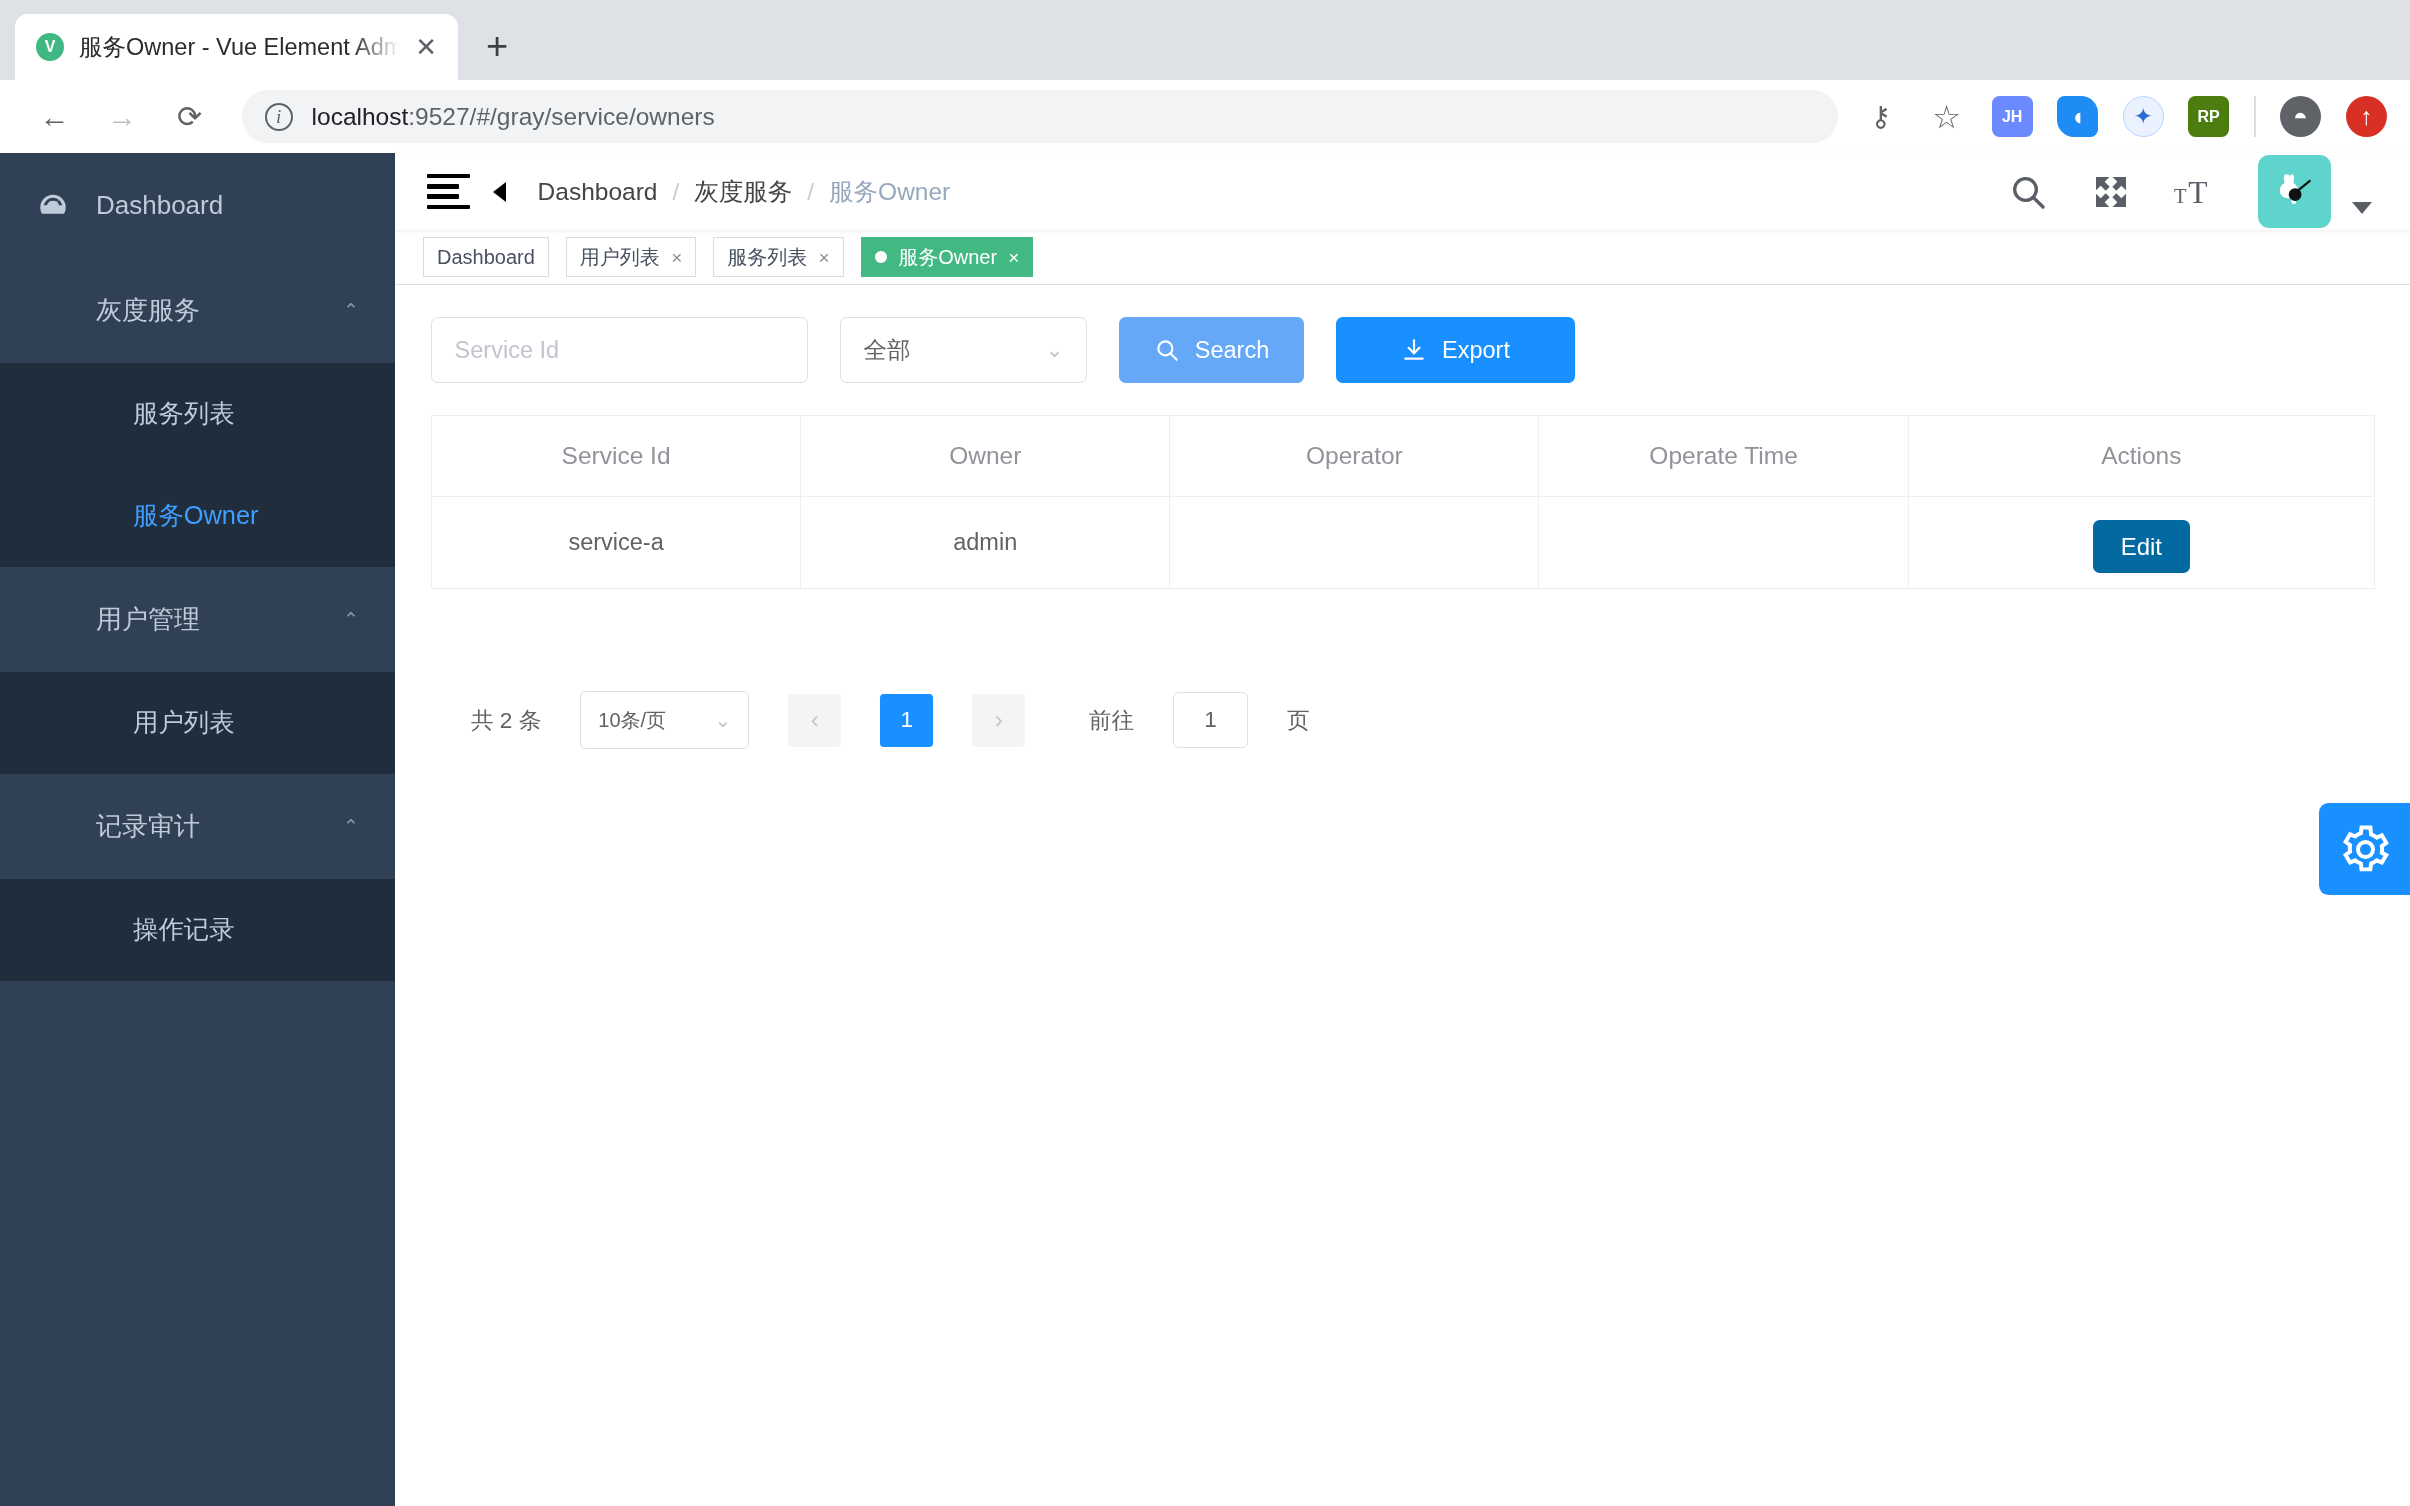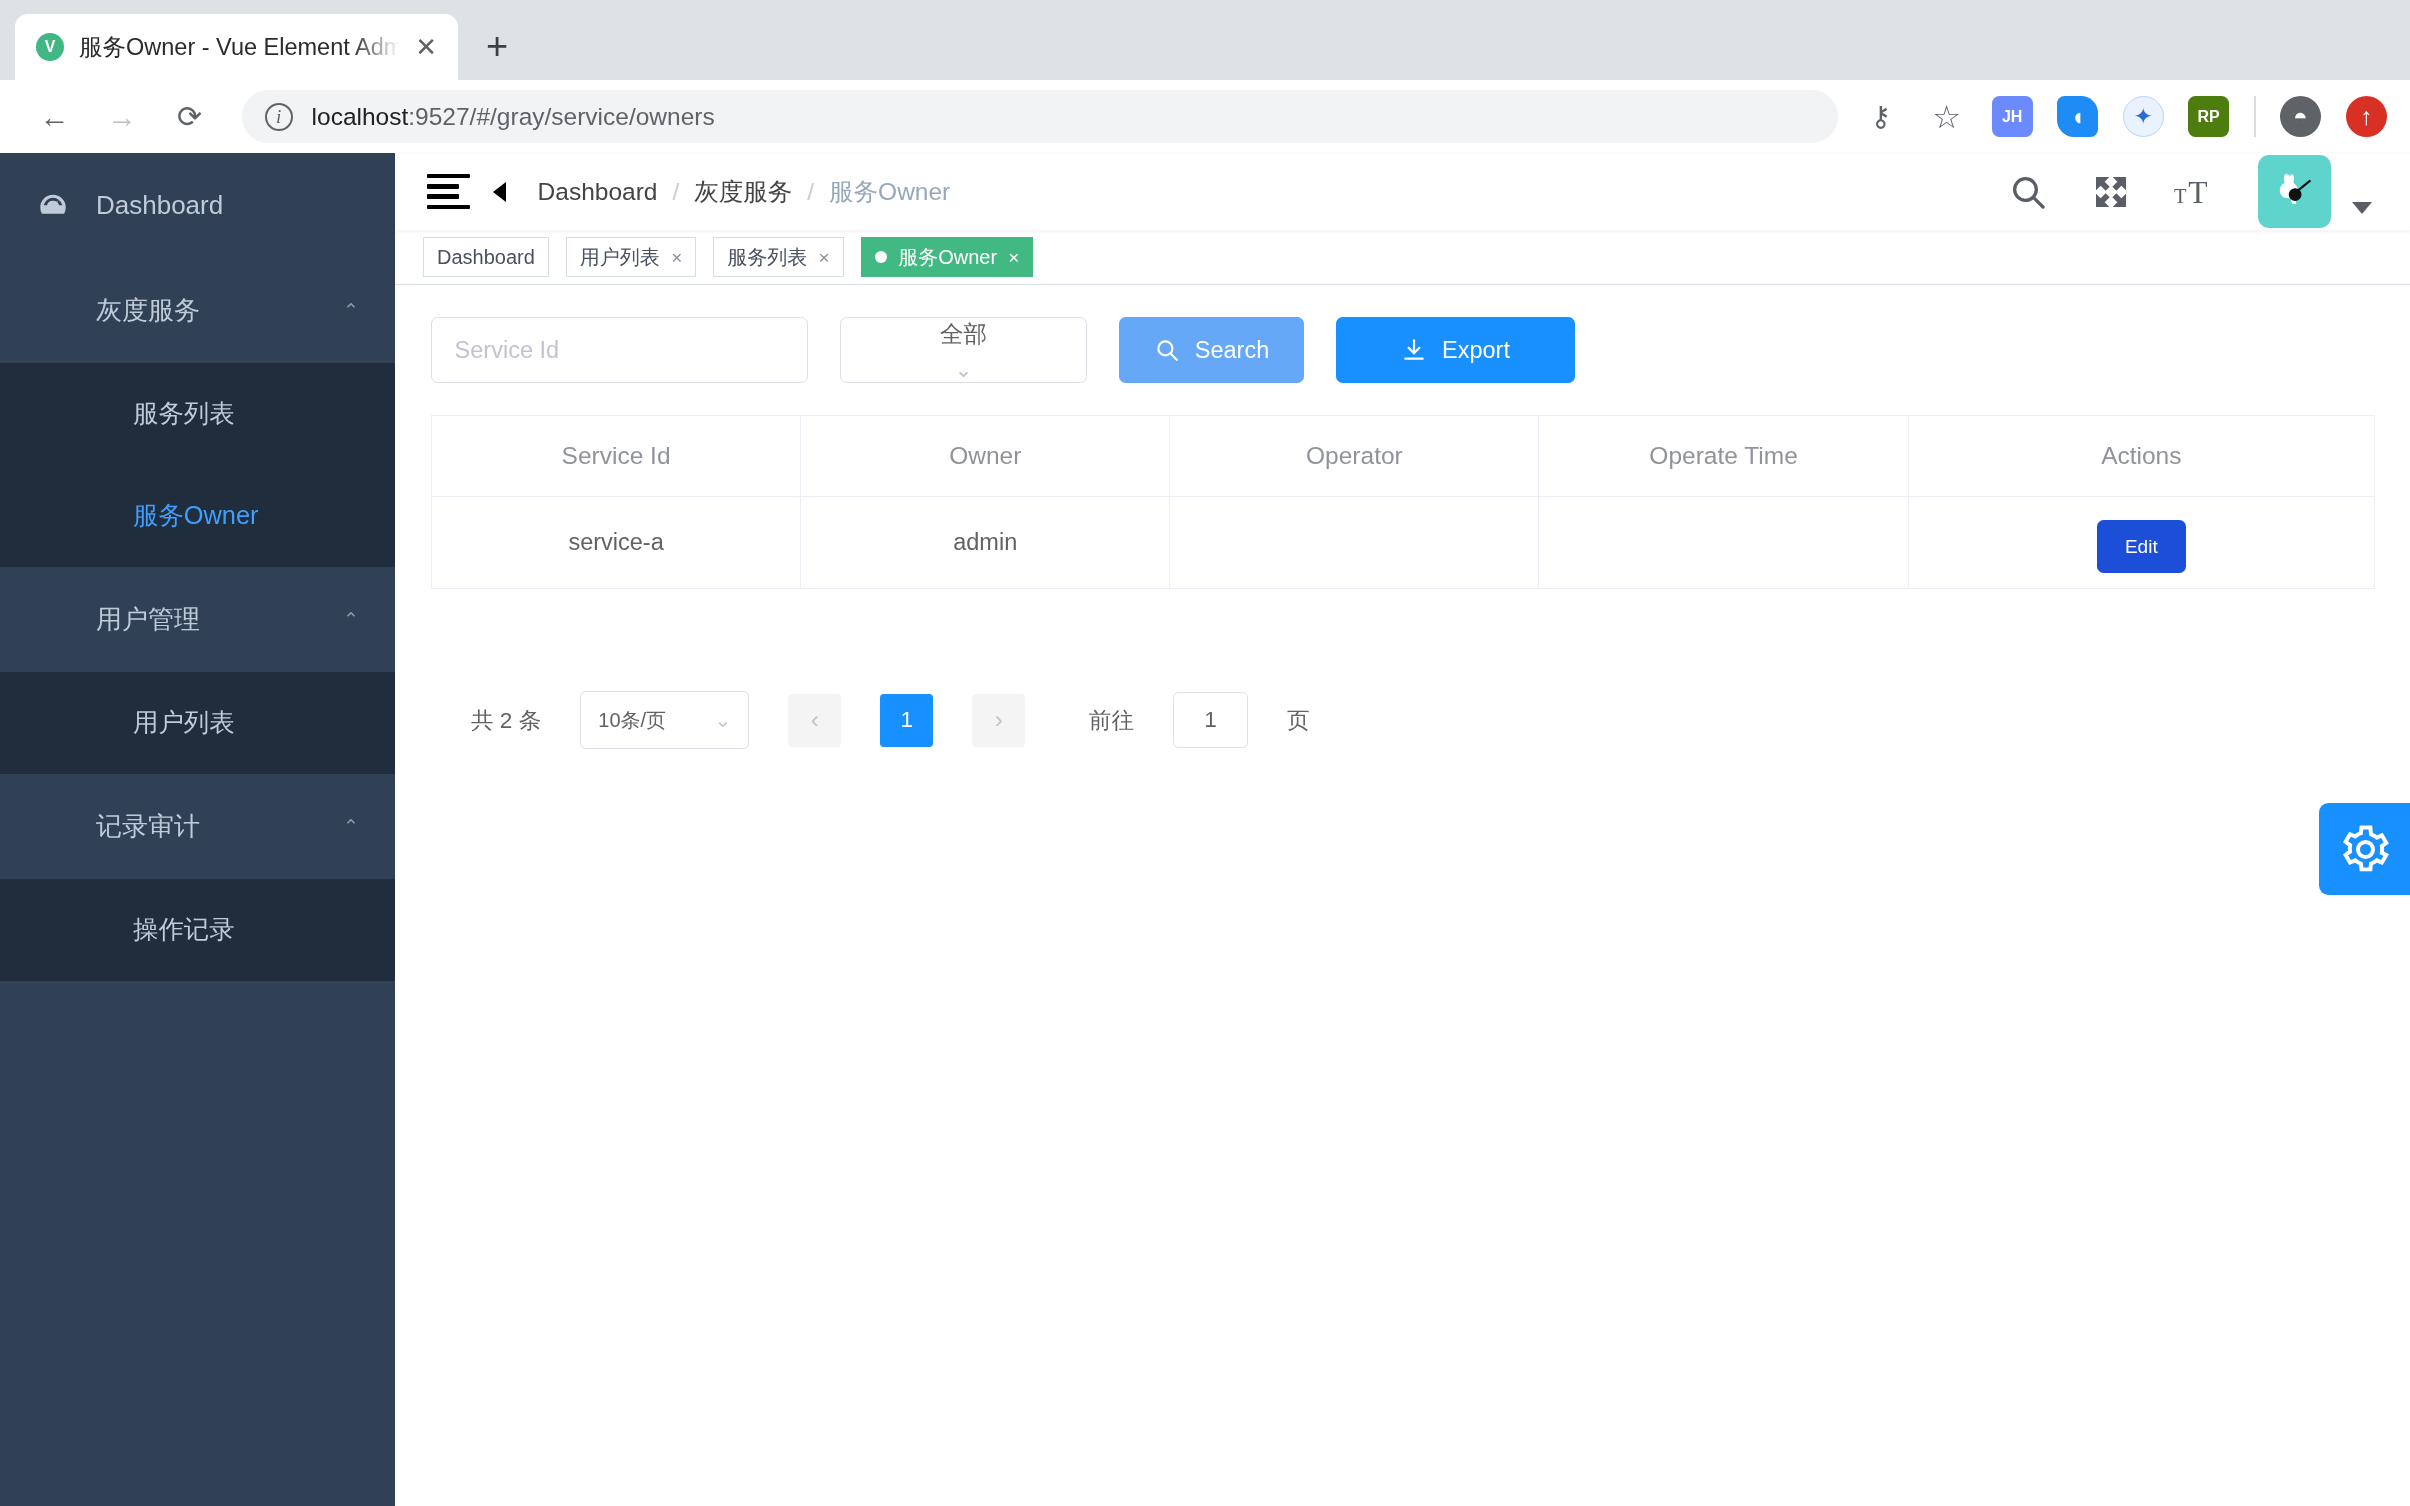--- a/index.html
+++ b/index.html
@@ -106,37 +106,37 @@
   
   .content { flex: 1; background: #fff; padding: 32px 36px; overflow: hidden; }
   .filter-bar { display: flex; align-items: center; gap: 32px; margin-bottom: 32px; }
   .el-input {
     width: 377px; height: 66px; border: 0.9px solid #dcdfe6; border-radius: 6.6px;
     display: flex; align-items: center; padding: 0 22.6px; font-size: 23.5px; color: #c0c4cc; cursor: text;
   }
   .el-select {
     width: 247px; height: 66px; border: 0.9px solid #dcdfe6; border-radius: 6.6px;
     display: flex; align-items: center; padding: 0 22.6px; font-size: 23.5px; color: #606266;
-    cursor: pointer; justify-content: space-between; flex-direction: column;
+    cursor: pointer; justify-content: space-between;
   }
   .sel-chev { color: #c0c4cc; font-size: 21px; }
   .btn { height: 66px; border-radius: 6.6px; display: flex; align-items: center; justify-content: center;
          gap: 15px; font-size: 23.5px; color: #fff; cursor: pointer; padding: 0 32px; border: none; }
   .btn-search { background: #64a8f7; width: 185px; }
   .btn-export { background: #1890ff; width: 239px; }
 
   
   .tbl { width: 100%; border-collapse: collapse; border: 0.9px solid #ebeef5; }
   .tbl th { height: 81px; font-size: 24.5px; color: #909399; font-weight: normal;
             border-right: 0.9px solid #ebeef5; border-bottom: 0.9px solid #ebeef5; background: #fff; }
   .tbl td { height: 92px; font-size: 23.5px; color: #606266; text-align: center;
             border-right: 0.9px solid #ebeef5; border-bottom: 0.9px solid #ebeef5; }
   .tbl th:last-child, .tbl td:last-child { border-right: none; }
   .btn-edit { display: inline-flex; align-items: center; justify-content: center;
-              background: #1d4ed8; color: #fff; font-size: 19px; border-radius: 6.6px;
+              background: #0369a1; color: #fff; font-size: 24px; border-radius: 6.6px;
               height: 53px; padding: 0 28px; cursor: pointer; margin-top: 8px; }
 
   
   .pagination { display: flex; align-items: center; gap: 39px; margin-top: 102px; padding-left: 40px;
                 font-size: 22.6px; color: #606266; }
   .pg-select { height: 58px; width: 169px; border: 0.9px solid #dcdfe6; border-radius: 5.6px;
                display: flex; align-items: center; justify-content: space-between;
                padding: 0 17px; cursor: pointer; font-size: 20px; }
   .pg-btn { width: 53px; height: 53px; background: #f4f4f5; border-radius: 3.8px;
             display: flex; align-items: center; justify-content: center;

